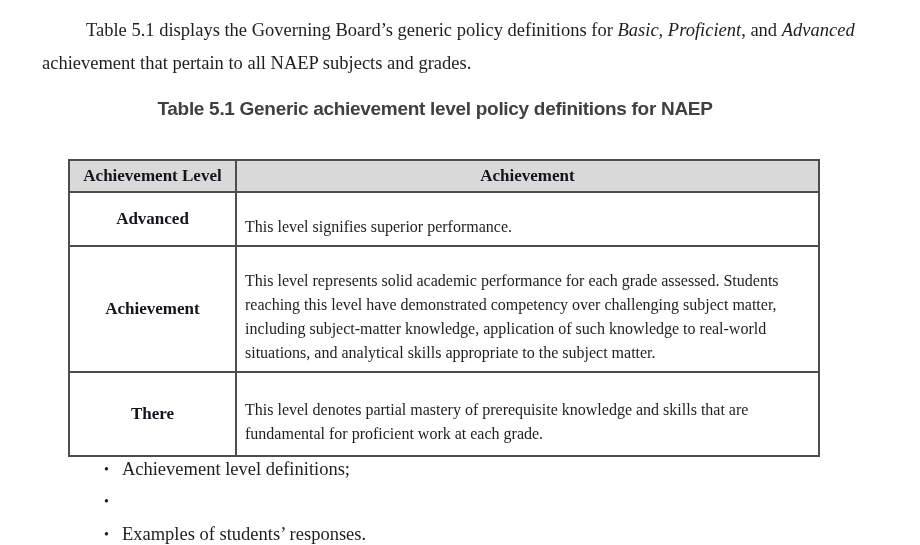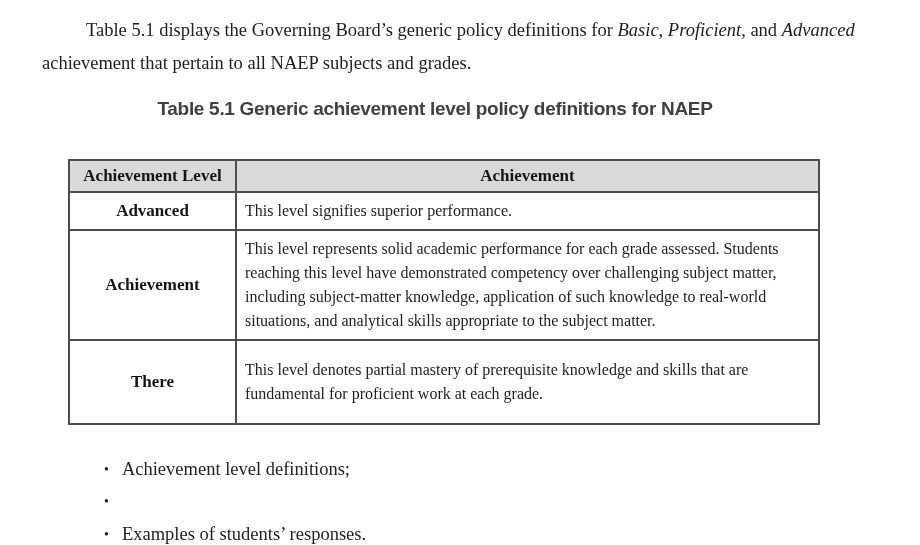--- a/index.html
+++ b/index.html
@@ -62,21 +62,21 @@
     text-align: center;
     vertical-align: middle;
     font-weight: 700;
     font-size: 17px;
     color: #14141e;
     padding: 6px 4px;
   }
   .def-cell {
     font-size: 16px;
     line-height: 24px;
-    padding: 6px 10px 6px 8px;
+    padding: 22px 10px 6px 8px;
     vertical-align: middle;
     color: #1e1e1e;
   }
   .row-advanced .def-cell, .row-advanced .level-cell { height: 38px; }
   .row-proficient .def-cell { height: 99px; }
   .row-basic .def-cell { height: 84px; }
   .components-intro {
     position: absolute;
     top: 420px;
     left: 42px;

